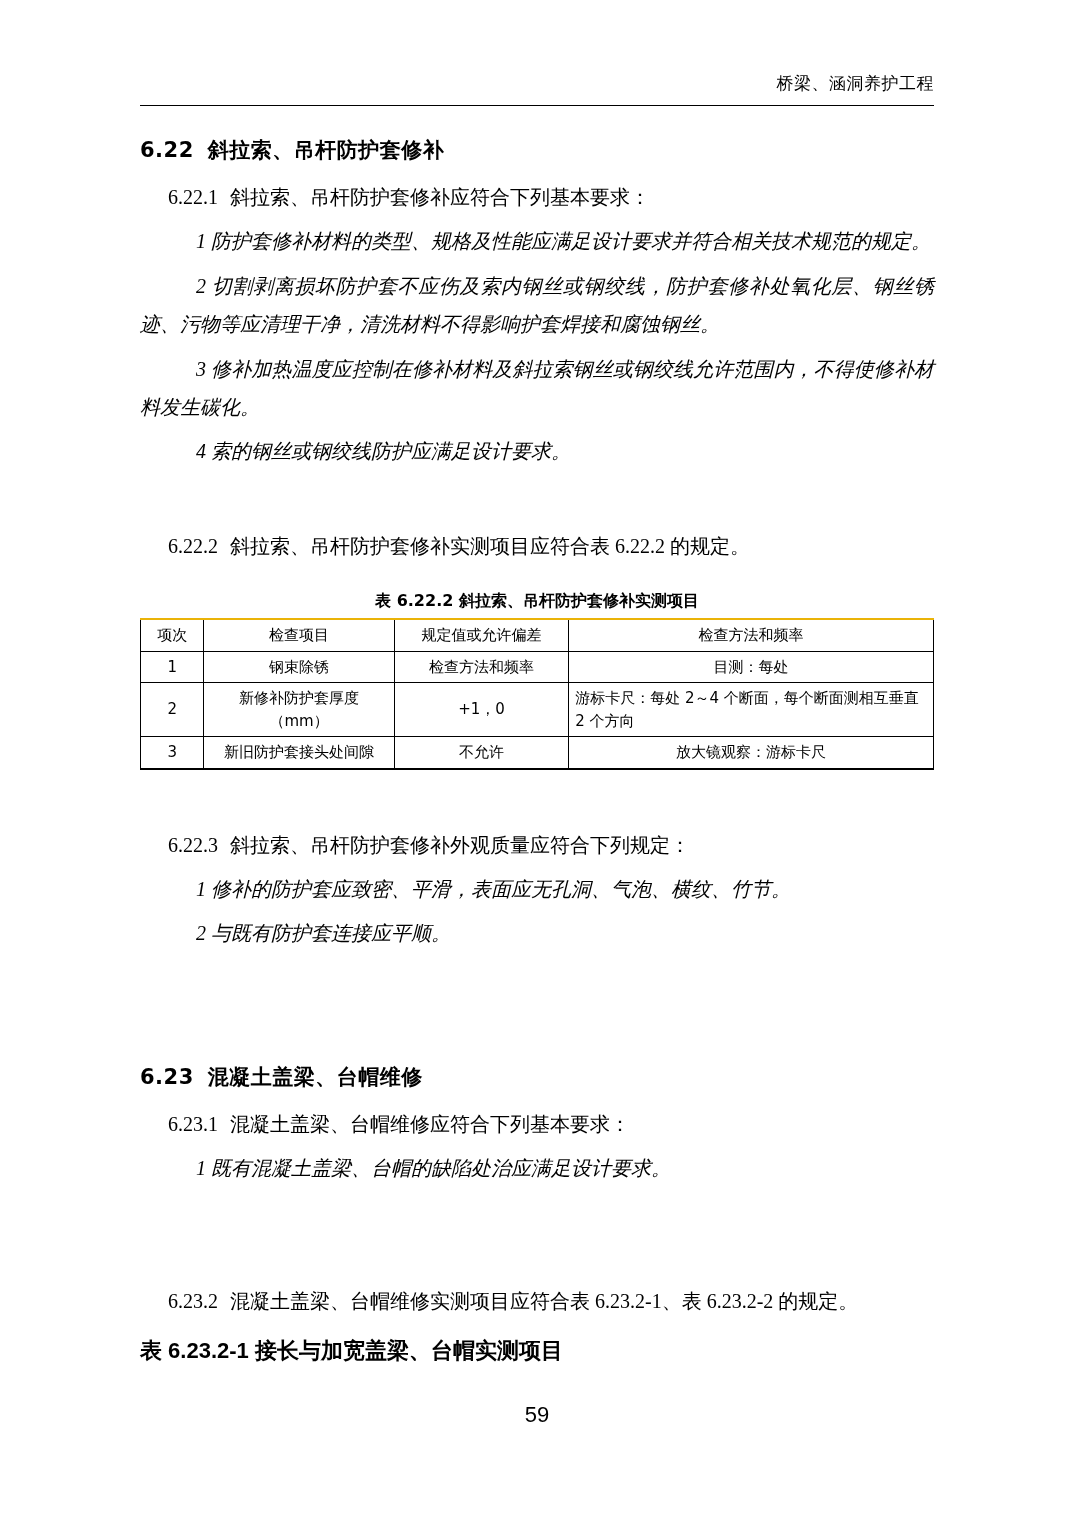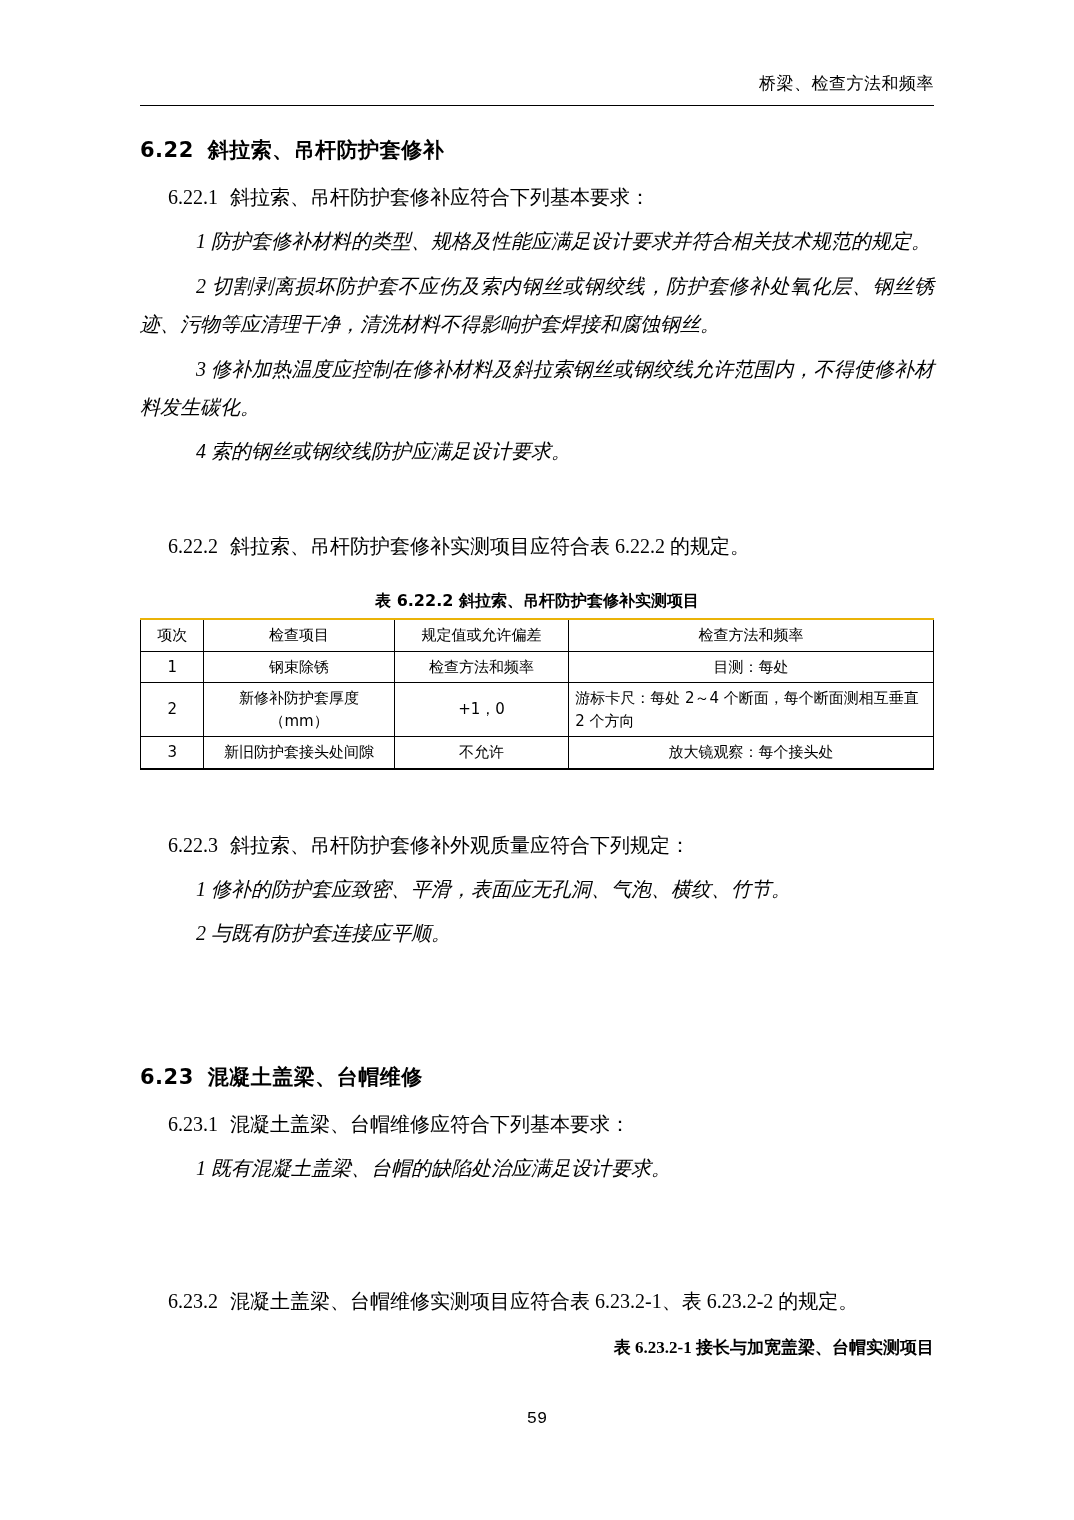--- a/index.html
+++ b/index.html
@@ -100,39 +100,39 @@
   .col-d { width: 46%; }
   .gap-sm { height: 24px; }
   .gap-md { height: 42px; }
   .gap-lg { height: 56px; }
   .page-number {
     position: absolute;
     bottom: 92px;
     left: 0;
     width: 100%;
     text-align: center;
-    font-size: 17px;
-    font-family: Liberation Mono, monospace;
+    font-size: 22px;
+    font-family: Liberation Sans, sans-serif;
     margin-top: 30px;
   }
   .caption2 {
-    text-align: right;
-    font-size: 17px;
-    font-family: Liberation Serif, serif;
+    text-align: left;
+    font-size: 22px;
+    font-family: Liberation Sans, sans-serif;
     font-weight: bold;
     margin-top: 16px;
   }
 </style>
 </head>
 <body>
 
 <div class="page">
 
   <div class="header">
-    <span>桥梁、检查方法和频率</span>
+    <span>桥梁、涵洞养护工程</span>
   </div>
   <div class="header-rule"></div>
 
   <h2 class="sec-title">
     <span class="num">6.22</span><span>斜拉索、吊杆防护套修补</span>
   </h2>
 
   <p class="clause indent1">
     <span class="cnum">6.22.1</span><span>斜拉索、吊杆防护套修补应符合下列基本要求：</span>
   </p>
@@ -173,21 +173,21 @@
     <tr>
       <td>2</td>
       <td>新修补防护套厚度（mm）</td>
       <td>+1，0</td>
       <td class="left">游标卡尺：每处 2～4 个断面，每个断面测相互垂直 2 个方向</td>
     </tr>
     <tr>
       <td class="botline">3</td>
       <td class="botline">新旧防护套接头处间隙</td>
       <td class="botline">不允许</td>
-      <td class="botline">放大镜观察：每个接头处</td>
+      <td class="botline">放大镜观察：游标卡尺</td>
     </tr>
   </tbody>
     </table>
 
   <div class="gap-md"></div>
 
   <p class="clause indent1">
     <span class="cnum">6.22.3</span><span>斜拉索、吊杆防护套修补外观质量应符合下列规定：</span>
   </p>
 

